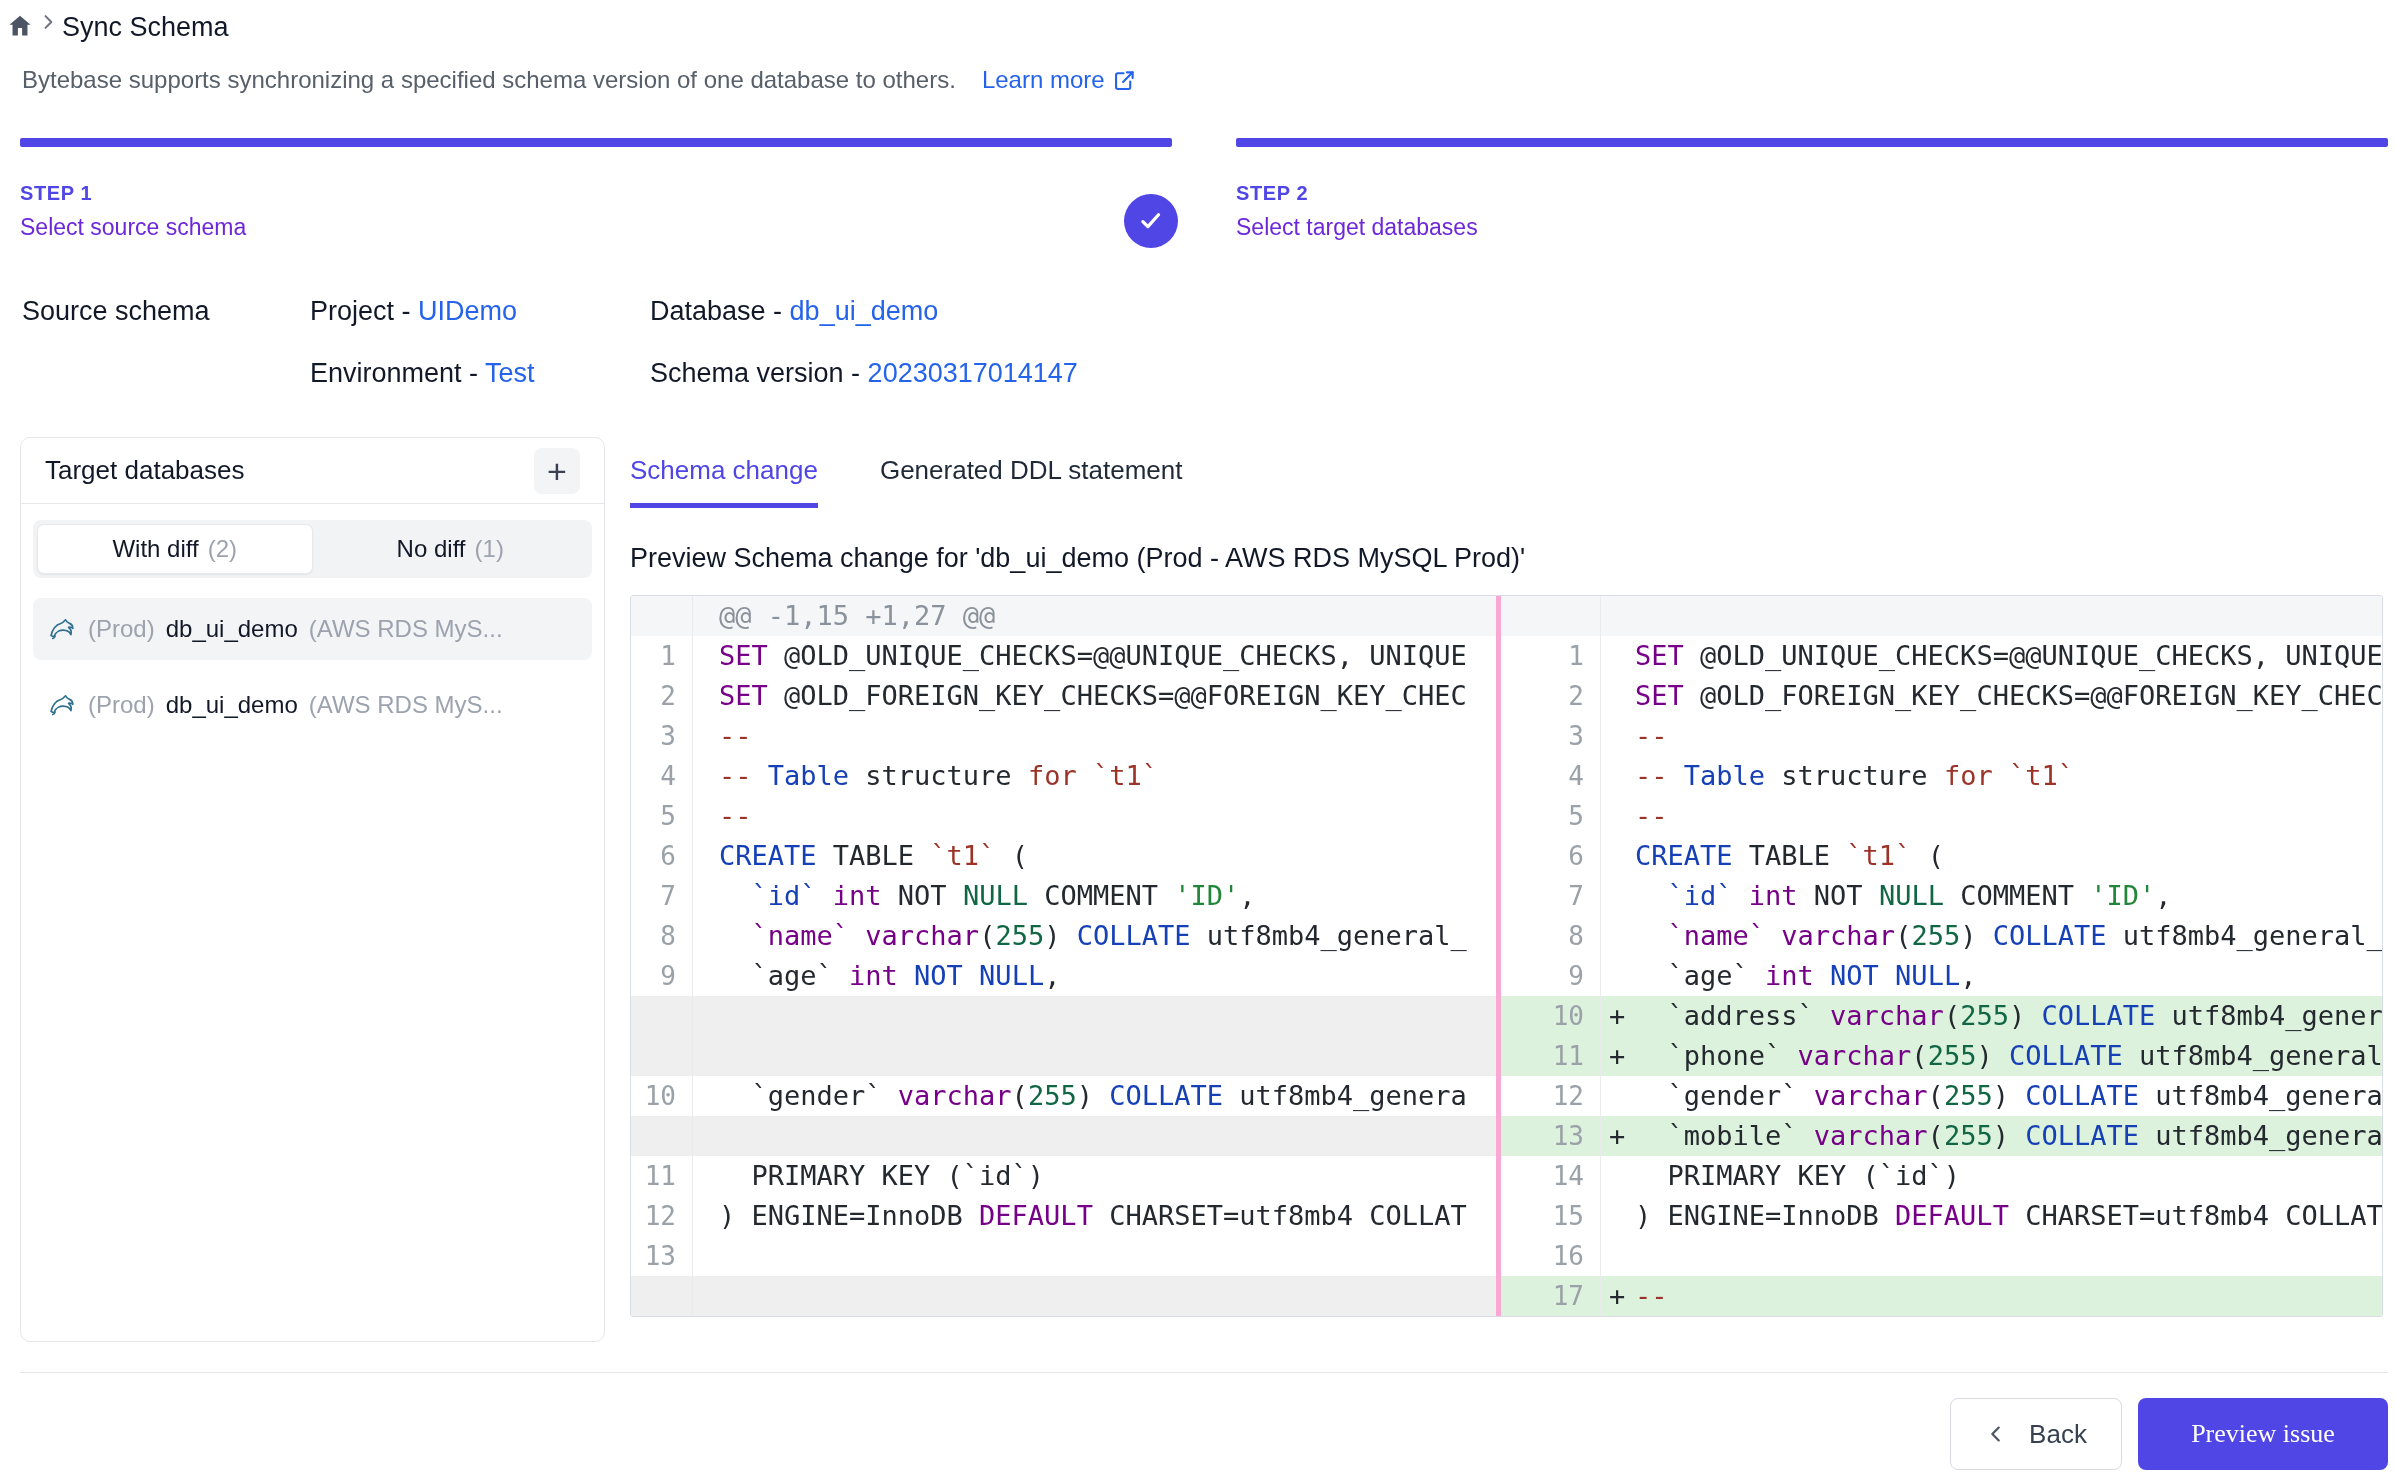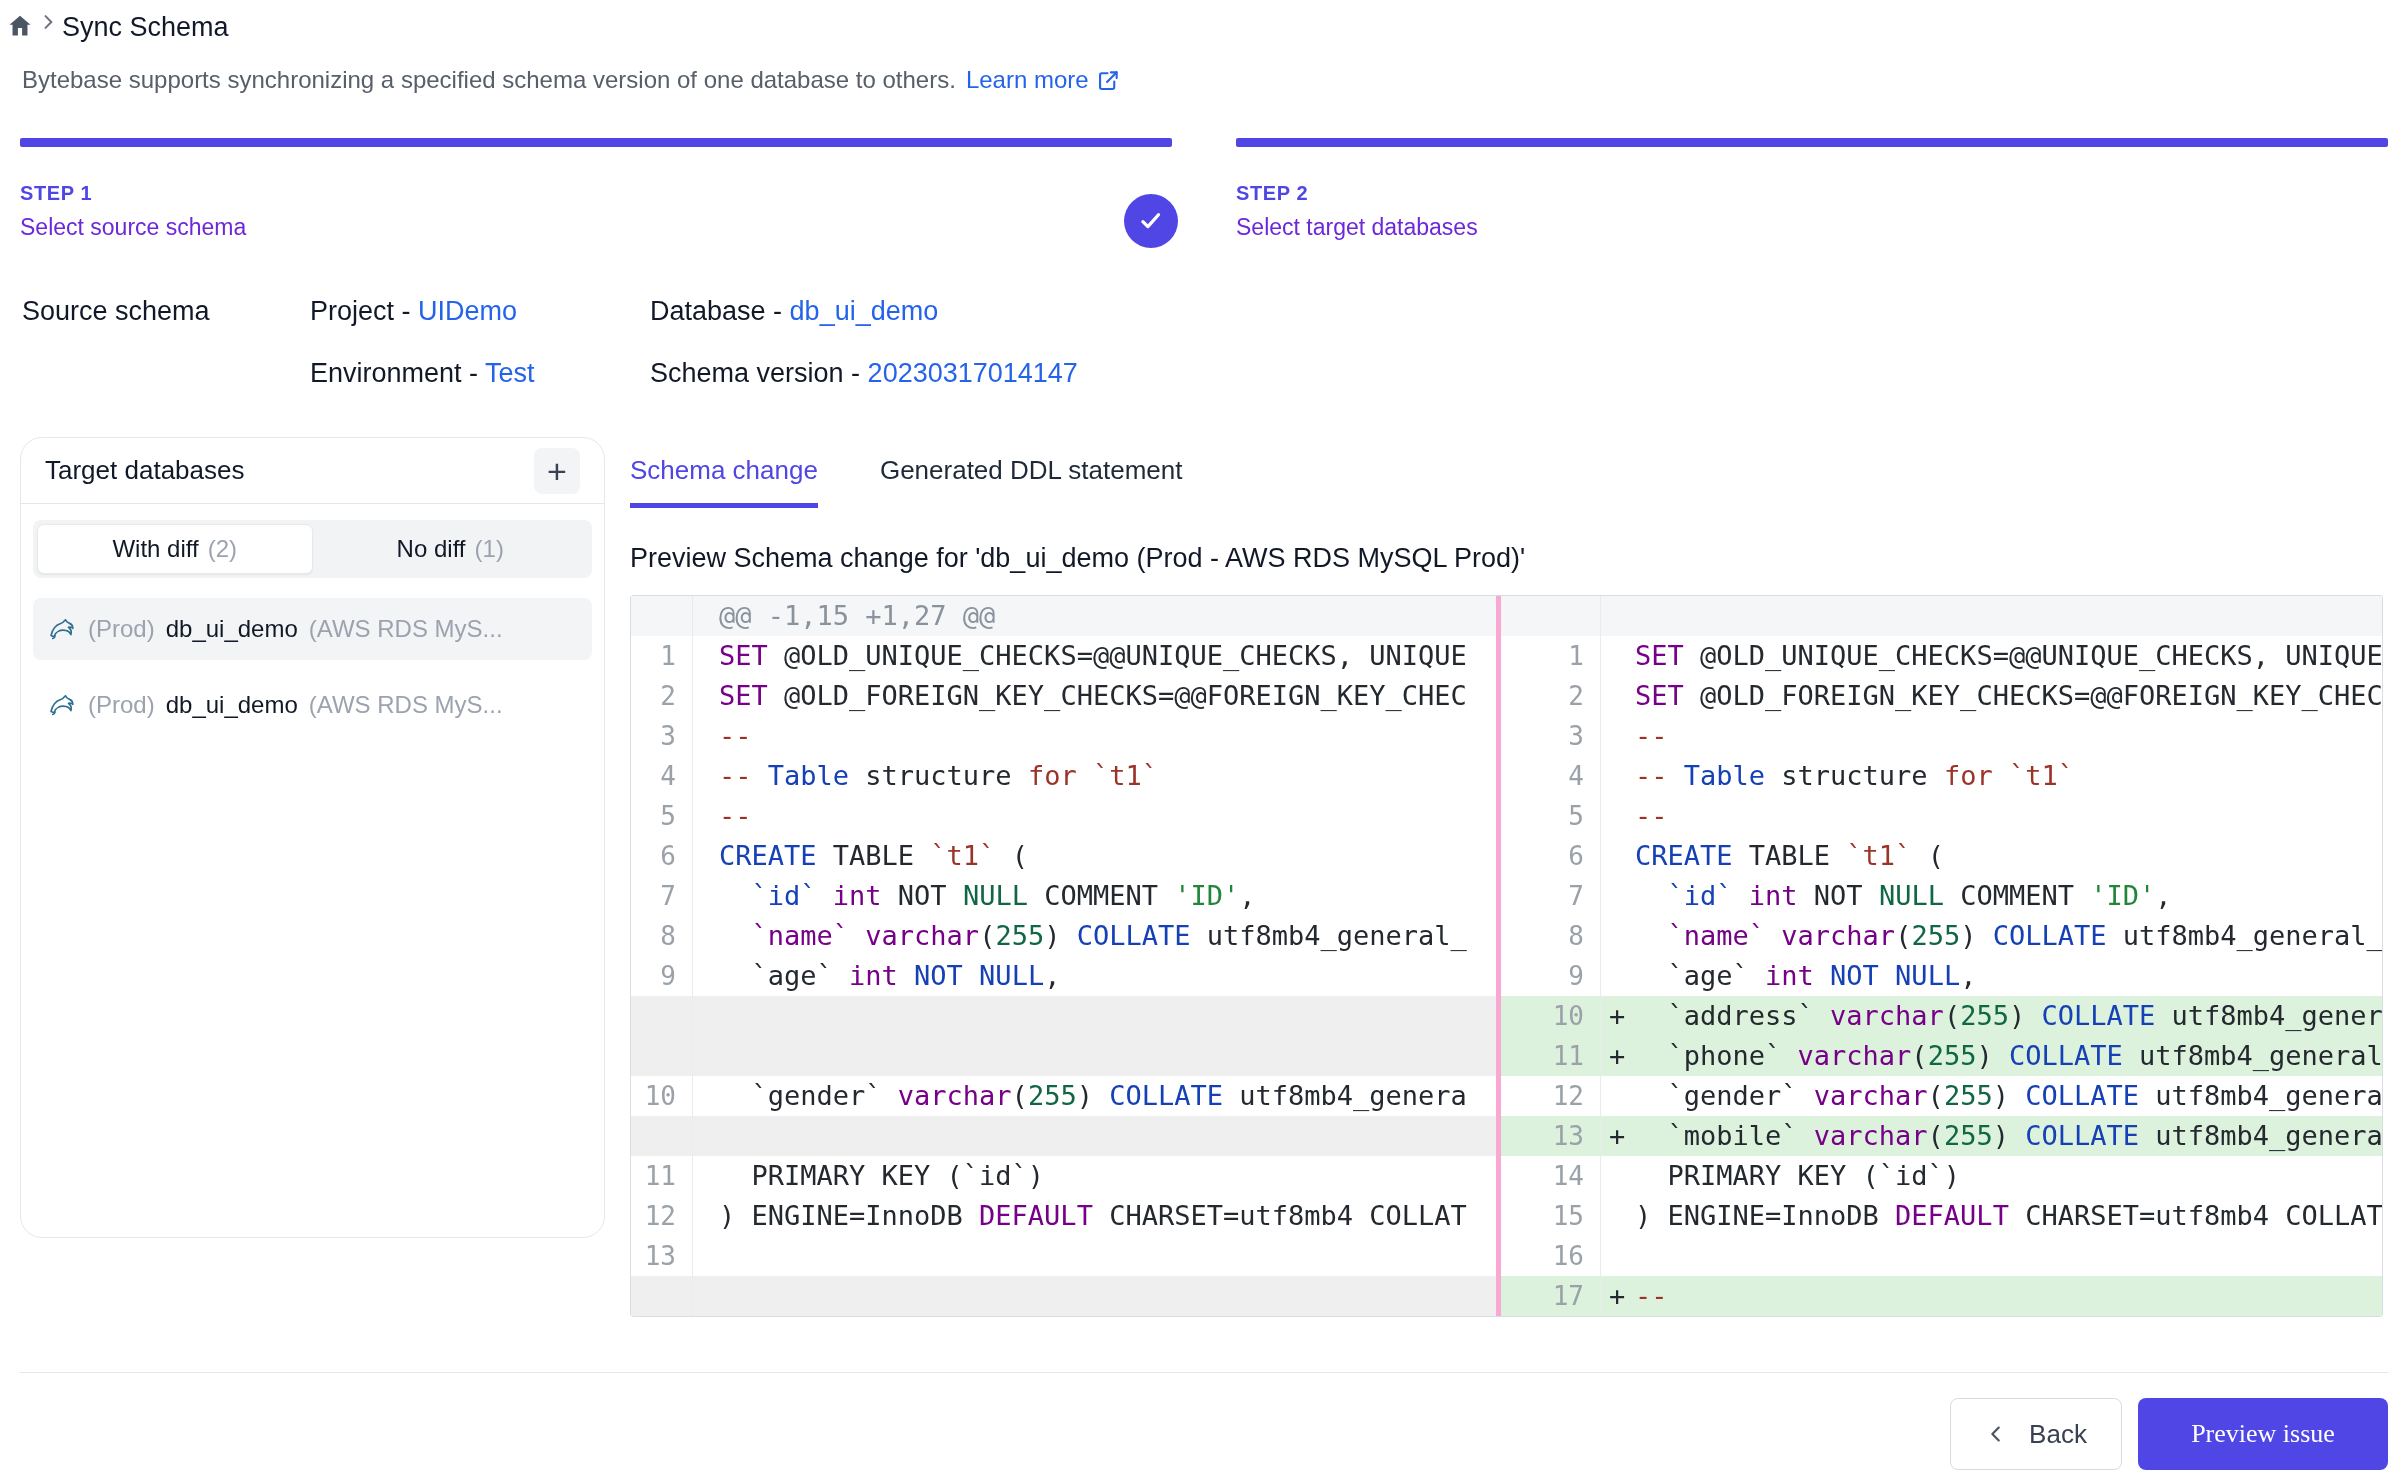--- a/index.html
+++ b/index.html
@@ -7,41 +7,41 @@
   html,body{background:#fff}
   .page{position:relative;width:2396px;height:1480px;background:#fff;overflow:hidden;
         font-family:"Liberation Sans",sans-serif;color:#111827;}
 
   
   .breadcrumb{position:absolute;left:6px;top:12px;display:flex;align-items:flex-start;gap:4px;height:40px}
   .bc-home{display:flex;align-items:center;cursor:pointer}
   .bc-title{font-size:27px;font-weight:500;color:#111827}
 
   
-  .desc{position:absolute;left:22px;top:66px;font-size:24px;color:#57606a;display:flex;gap:10px;white-space:nowrap}
+  .desc{position:absolute;left:22px;top:66px;font-size:24px;color:#57606a;display:flex;gap:26px;white-space:nowrap}
   .desc a{color:var(--link);text-decoration:none;font-weight:500;display:flex;align-items:center;gap:8px;cursor:pointer}
 
   
   .bar{position:absolute;top:138px;height:9px;background:var(--accent);border-radius:2px}
   .bar.s1{left:20px;width:1152px}.bar.s2{left:1236px;width:1152px}
   .step-head{position:absolute;top:182px}
   .s1h{left:20px}.s2h{left:1236px}
   .step-label{font-size:20px;font-weight:700;color:var(--accent);letter-spacing:.6px}
   .step-title{font-size:23px;font-weight:400;color:#6d28d9;margin-top:9px}
   .check-badge{position:absolute;left:1124px;top:194px;width:54px;height:54px;border-radius:50%;
                background:var(--accent);display:flex;align-items:center;justify-content:center}
 
   
   .src-label{position:absolute;left:22px;top:296px;font-size:27px;font-weight:500;color:#111827}
   .src-field{position:absolute;font-size:27px;color:#111827;white-space:nowrap}
   .f0{left:310px;top:296px}.f1{left:650px;top:296px}.f2{left:310px;top:358px}.f3{left:650px;top:358px}
   .fv{color:var(--link);text-decoration:none;cursor:pointer}
 
   
-  .card{position:absolute;left:20px;top:437px;width:585px;height:801px;border:1px solid #e5e7eb;border-radius:22px;background:#fff}
+  .card{position:absolute;left:20px;top:437px;width:585px;height:905px;border:1px solid #e5e7eb;border-radius:10px;background:#fff}
   .card-head{display:flex;justify-content:space-between;align-items:center;height:66px;padding:0 24px;border-bottom:1px solid #e5e7eb}
   .card-title{font-size:26px;font-weight:500;color:#111827}
   .plus-btn{width:46px;height:46px;border-radius:8px;background:#f3f4f6;border:none;font-size:34px;line-height:1;
             color:#374151;display:flex;align-items:center;justify-content:center;cursor:pointer;font-family:"Liberation Sans",sans-serif}
   .seg{margin:16px 12px 6px;background:#f2f3f5;border-radius:8px;padding:4px;display:flex;height:58px}
   .seg-btn{flex:1;border:1px solid transparent;background:transparent;border-radius:7px;font-size:24px;color:#111827;
            display:flex;align-items:center;justify-content:center;gap:9px;cursor:pointer;font-family:"Liberation Sans",sans-serif}
   .seg-btn.on{background:#fff;border:1px solid #e7e9ec;box-shadow:0 1px 2px rgba(0,0,0,.06)}
   .seg-count{color:#9ca3af}
   .db-list{padding:14px 12px}

